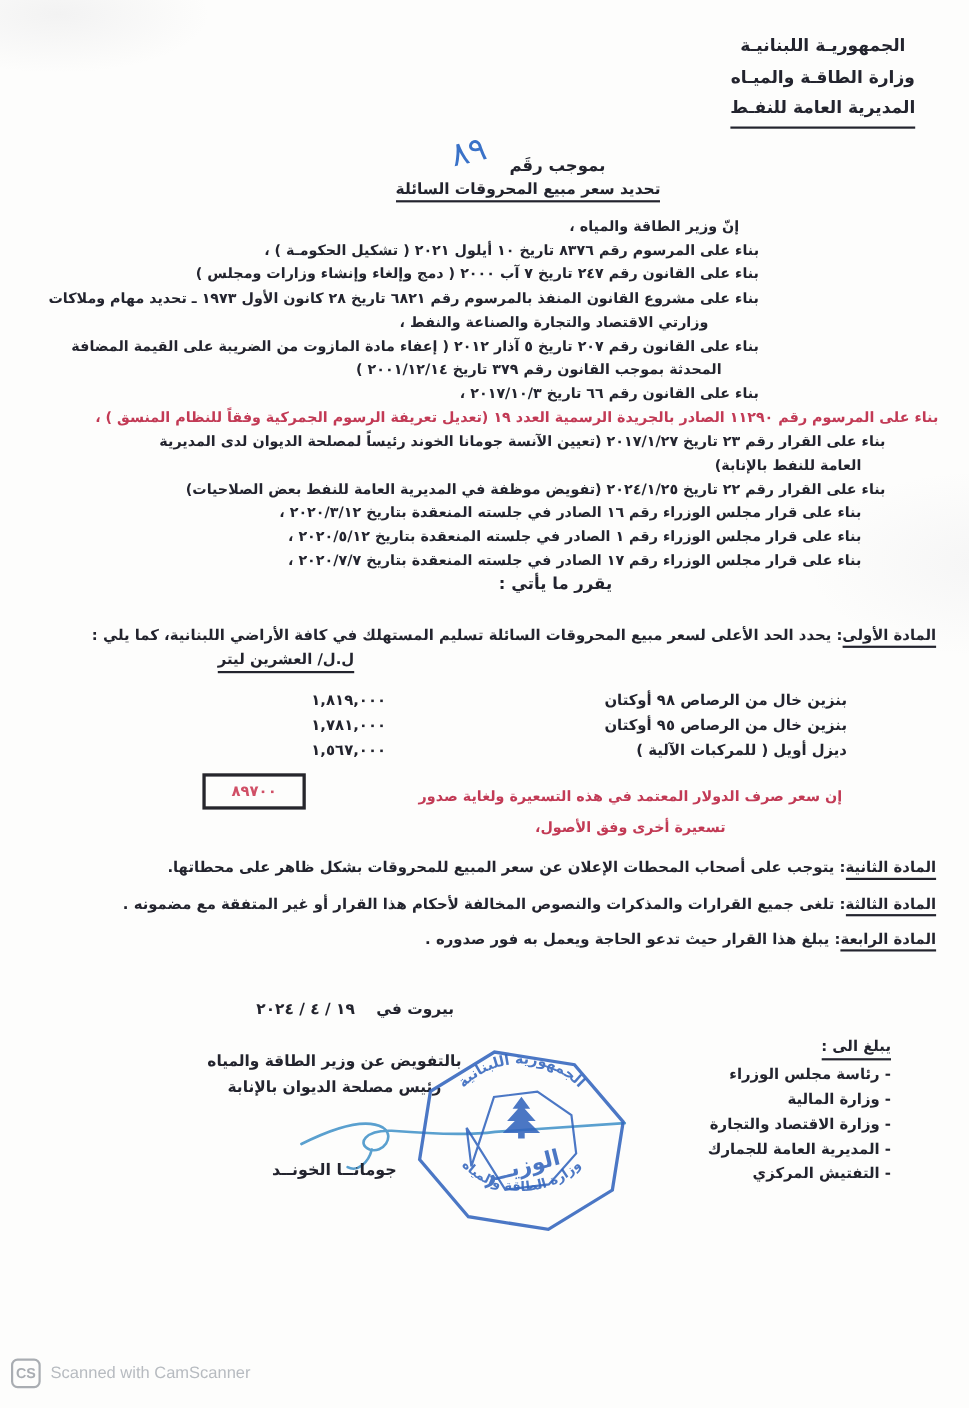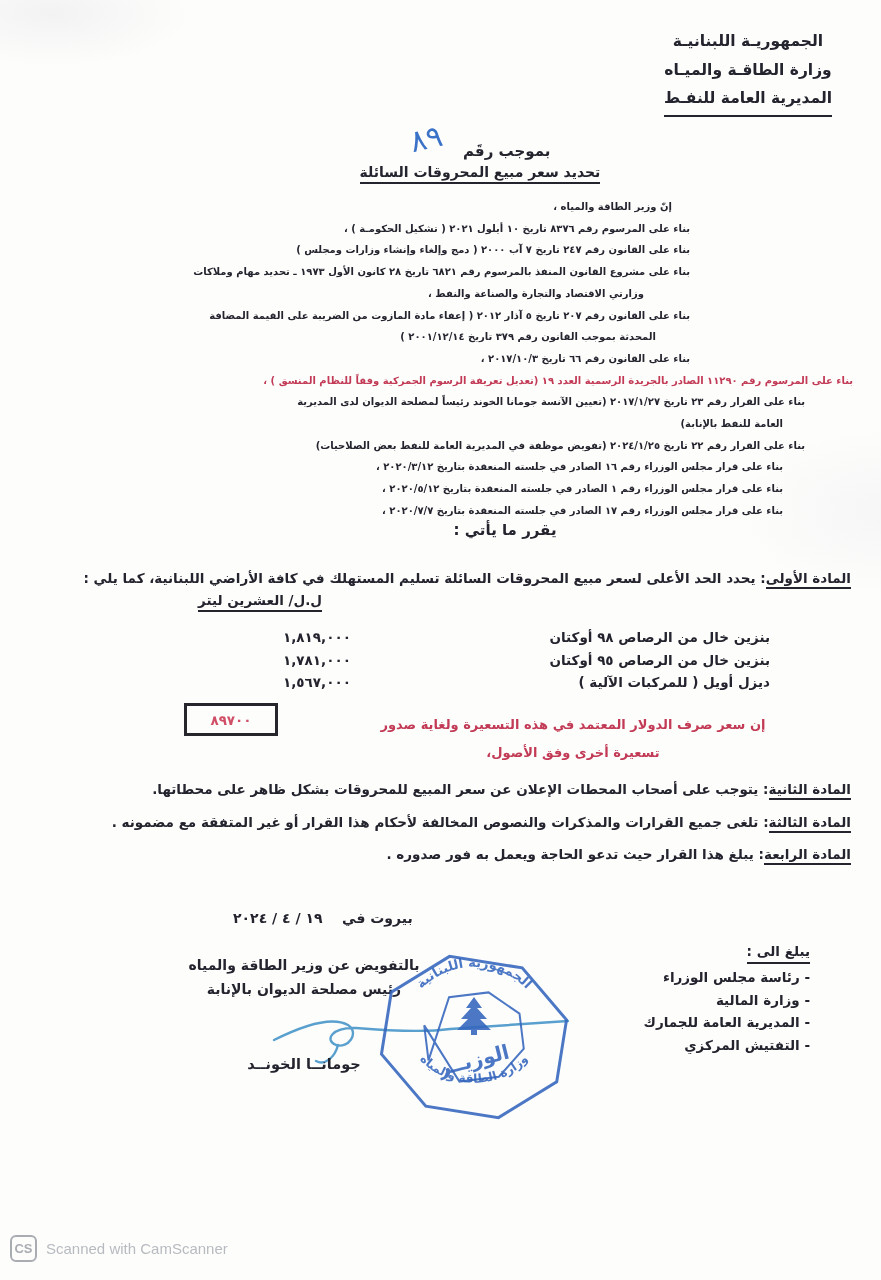--- a/index.html
+++ b/index.html
@@ -19,21 +19,21 @@
   .letterhead { top:27px; right:44px; width:178px; text-align:center;
     font-size:15.5px; font-weight:bold; line-height:28.5px; }
 
   .decree-head { top:128px; left:320px; width:320px; text-align:center; }
   .decree-line { font-size:15px; font-weight:bold; height:36px; }
   .decree-num { display:inline-block; color:#3a72c8; font-weight:normal; font-size:30px;
     transform:rotate(-13deg); position:relative; top:-7px; margin-right:16px; }
   .decree-sub { font-size:14px; font-weight:bold; }
 
   .preamble { top:196px; left:140px; width:550px; text-align:right;
-    font-size:10px; font-weight:bold; line-height:21.7px; }
+    font-size:13px; font-weight:bold; line-height:21.7px; }
   .preamble > div { white-space:nowrap; }
   .ind  { padding-right:18px; }
   .cont { padding-right:46px; }
   .cont2{ padding-right:34px; }
   .w1 { margin-right:-115px; }
   .w2 { margin-right:-93px; }
   .wx { margin-right:-163px; }
   .red { color:#c23a55; }
 
   .decides { top:521px; left:130px; width:750px; text-align:center;
@@ -163,20 +163,21 @@
   <div class="abs article a4">
     <span class="t">المادة الرابعة</span><span>: يبلغ هذا القرار حيث تدعو الحاجة ويعمل به فور صدوره .</span>
   </div>
 
   <div class="abs dateline">بيروت في    ١٩ / ٤ / ٢٠٢٤</div>
 
   <div class="abs dist">
     <div><span class="t">يبلغ الى :</span></div>
     <div>- رئاسة مجلس الوزراء</div>
     <div>- وزارة المالية</div>
+    <div>- وزارة الاقتصاد والتجارة</div>
     <div>- المديرية العامة للجمارك</div>
     <div>-  التفتيش المركزي</div>
   </div>
 
   <div class="abs sigblock">
     <div>بالتفويض عن وزير الطاقة والمياه</div>
     <div>رئيس مصلحة الديوان بالإنابة</div>
   </div>
 
   <svg class="abs sigsvg" width="310" height="70" viewBox="0 0 310 70">

